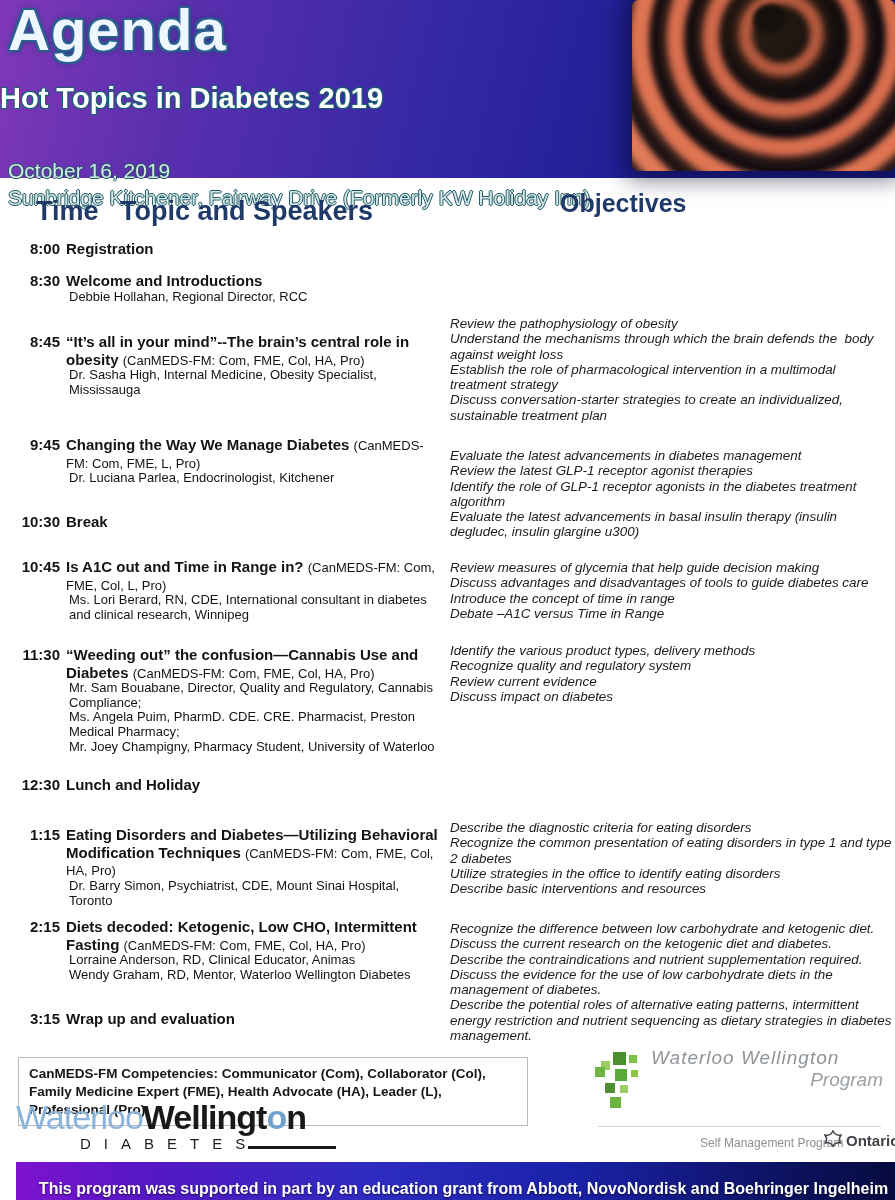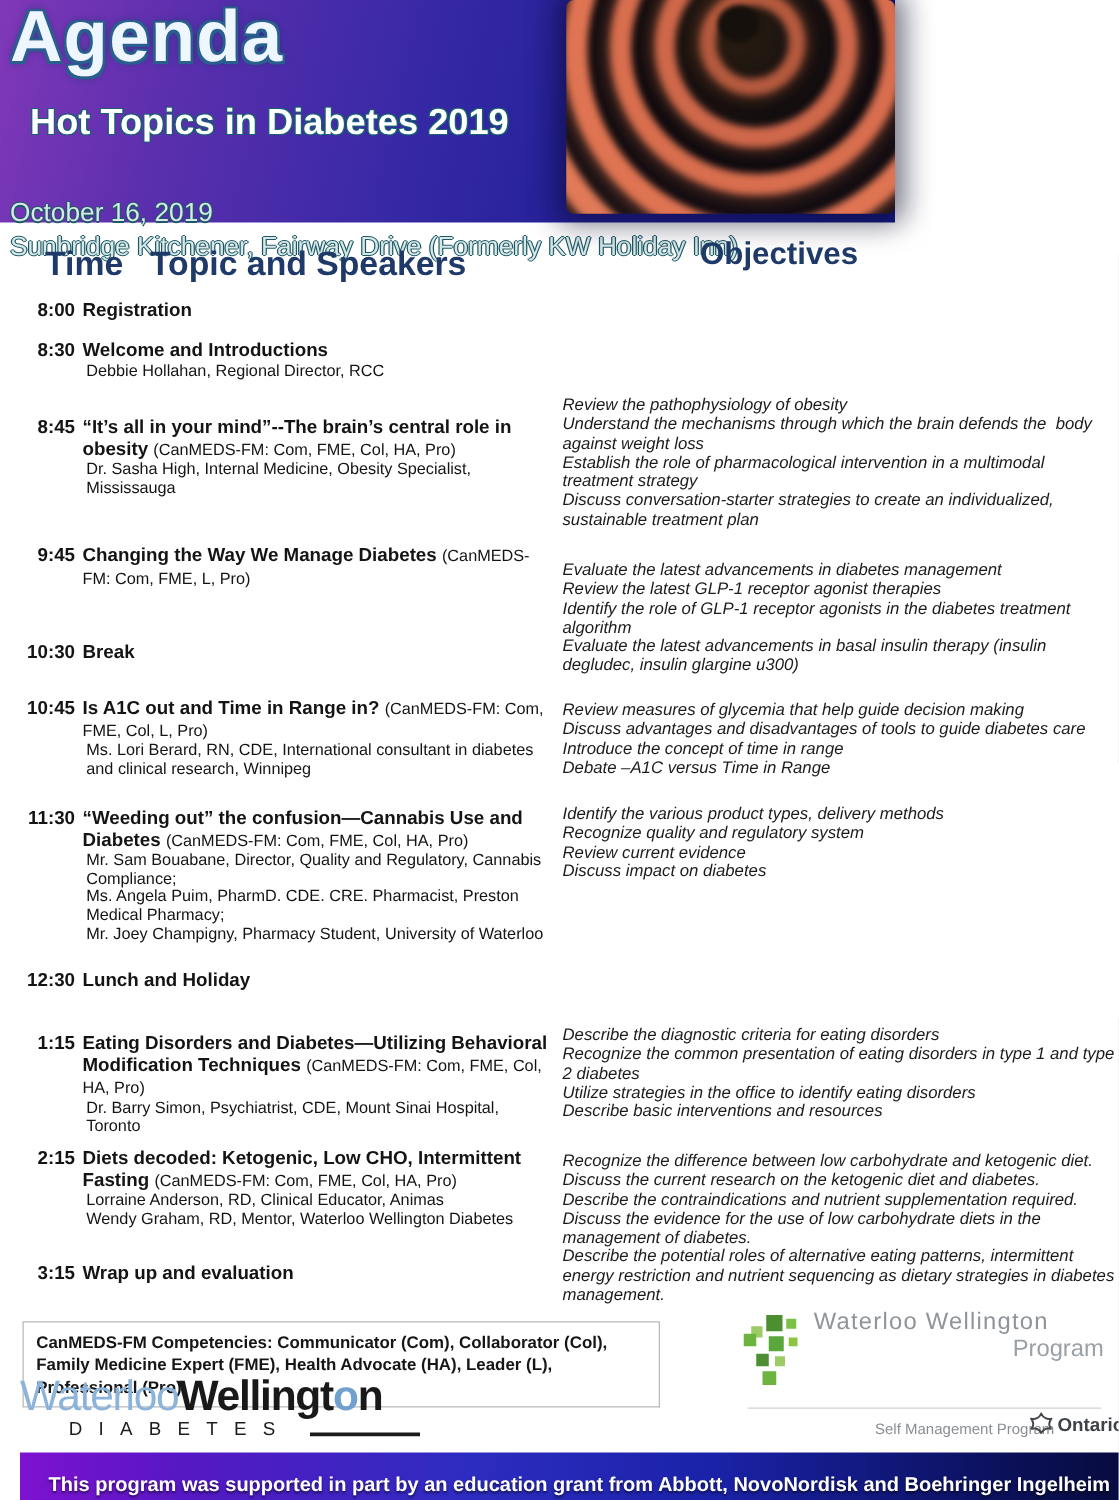--- a/index.html
+++ b/index.html
@@ -3,30 +3,30 @@
 <meta charset="utf-8">
 <style>
   html,body{margin:0;padding:0;background:#e8e8e8;}
   .page{
     position:relative;width:895px;height:1200px;margin:0 auto;
     background:#ffffff;overflow:hidden;
     font-family:"Liberation Sans",sans-serif;color:#141414;
   }
   
   .banner{
-    position:absolute;left:0;top:0;width:716px;height:178px;
+    position:absolute;left:0;top:0;width:895px;height:178px;
     background:linear-gradient(103deg,#8038b8 0%,#5b2fae 20%,#3528a4 48%,#201f96 70%,#151a82 100%);
   }
   .banner h1{
     position:absolute;left:8px;top:-4px;margin:0;
     font-size:58px;font-weight:700;color:#eef6ff;letter-spacing:1px;
     text-shadow:-2px -2px 0 #2a5e8f,2px -2px 0 #2a5e8f,-2px 2px 0 #2a5e8f,2px 2px 0 #2a5e8f,0 0 7px #123a5e;
   }
   .banner h2{
-    position:absolute;left:24px;top:82px;margin:0;
+    position:absolute;left:0;top:82px;margin:0;
     font-size:29px;font-weight:600;color:#ffffff;
     text-shadow:-1px -1px 0 #17606e,1px -1px 0 #17606e,-1px 1px 0 #17606e,1px 1px 0 #17606e;
   }
   .banner .date,.banner .venue{
     position:absolute;left:8px;font-size:21px;font-weight:400;color:#d9e7ea;
     text-shadow:-1px 0 0 #1b5a62,1px 0 0 #1b5a62,0 1px 0 #1b5a62,0 -1px 0 #1b5a62;
     margin-top:40px;
   }
   .banner .date{top:119px;}
   .banner .venue{top:146px;}
@@ -66,23 +66,23 @@
   .canmeds-box{
     position:absolute;left:18px;top:1057px;width:488px;
     border:1px solid #b9b9b9;padding:7px 10px;
     font-size:13.5px;font-weight:600;line-height:1.32;color:#161616;background:#fff;
   }
   .ww-logo{position:absolute;left:16px;top:1100px;}
   .ww-top{font-size:34px;letter-spacing:-1px;line-height:1;}
   .ww-w1{color:#8cb4da;font-weight:400;}
   .ww-w2{color:#191919;font-weight:700;}
   .ww-o{color:#6fa0ce;font-weight:700;}
-  .ww-sub{margin-top:1px;margin-left:39px;font-size:15px;letter-spacing:13px;color:#1d1d1d;font-weight:500;}
+  .ww-sub{margin-top:1px;margin-left:64px;font-size:15px;letter-spacing:13px;color:#1d1d1d;font-weight:500;}
   .ww-rule{position:absolute;left:248px;top:1146px;width:88px;height:3px;background:#1a1a1a;}
-  .smp-logo{position:absolute;left:595px;top:1048px;width:288px;}
+  .smp-logo{position:absolute;left:595px;top:1048px;width:288px;font-style:italic;}
   .smp-squares{position:absolute;left:0;top:4px;width:46px;height:58px;}
   .sq{position:absolute;}
   .smp-text{margin-left:56px;color:#8f9499;line-height:1;}
   .smp-l1{font-size:19px;letter-spacing:1px;font-weight:400;}
   .smp-l2{font-size:30px;letter-spacing:1px;font-weight:400;margin-top:4px;color:#84898e;}
   .smp-l3{font-size:19px;text-align:right;margin-top:3px;color:#9aa0a5;}
   .smp-rule{position:absolute;left:598px;top:1126px;width:283px;height:1px;background:#d2d2d2;}
   .smp-small{position:absolute;left:700px;top:1136px;font-size:12px;color:#8a8f94;}
   .ontario{position:absolute;left:822px;top:1129px;display:flex;align-items:flex-end;}
   .ontario .ont-word{font-size:15px;font-weight:700;color:#3f4347;margin-left:2px;}
@@ -142,20 +142,21 @@
   <div class="objectives" style="top:316px">Review the pathophysiology of obesity
 Understand the mechanisms through which the brain defends the &nbsp;body against weight loss
 Establish the role of pharmacological intervention in a multimodal treatment strategy
 Discuss conversation-starter strategies to create an individualized, sustainable treatment plan</div>
 
   <div class="row" style="top:436px">
     <div class="time">9:45</div>
     <div class="topic">
       <span class="t-title">Changing the Way We Manage Diabetes</span>
       <span class="t-can">(CanMEDS-FM: Com, FME, L, Pro)</span>
+      <div class="speaker"><span class="sp-name">Dr. Luciana Parlea,</span><span> Endocrinologist, Kitchener</span></div>
     </div>
   </div>
   <div class="objectives" style="top:448px">Evaluate the latest advancements in diabetes management
 Review the latest GLP-1 receptor agonist therapies
 Identify the role of GLP-1 receptor agonists in the diabetes treatment algorithm
 Evaluate the latest advancements in basal insulin therapy (insulin degludec, insulin glargine u300)</div>
 
   <div class="row" style="top:513px">
     <div class="time">10:30</div>
     <div class="topic"><span class="t-title">Break</span></div>

